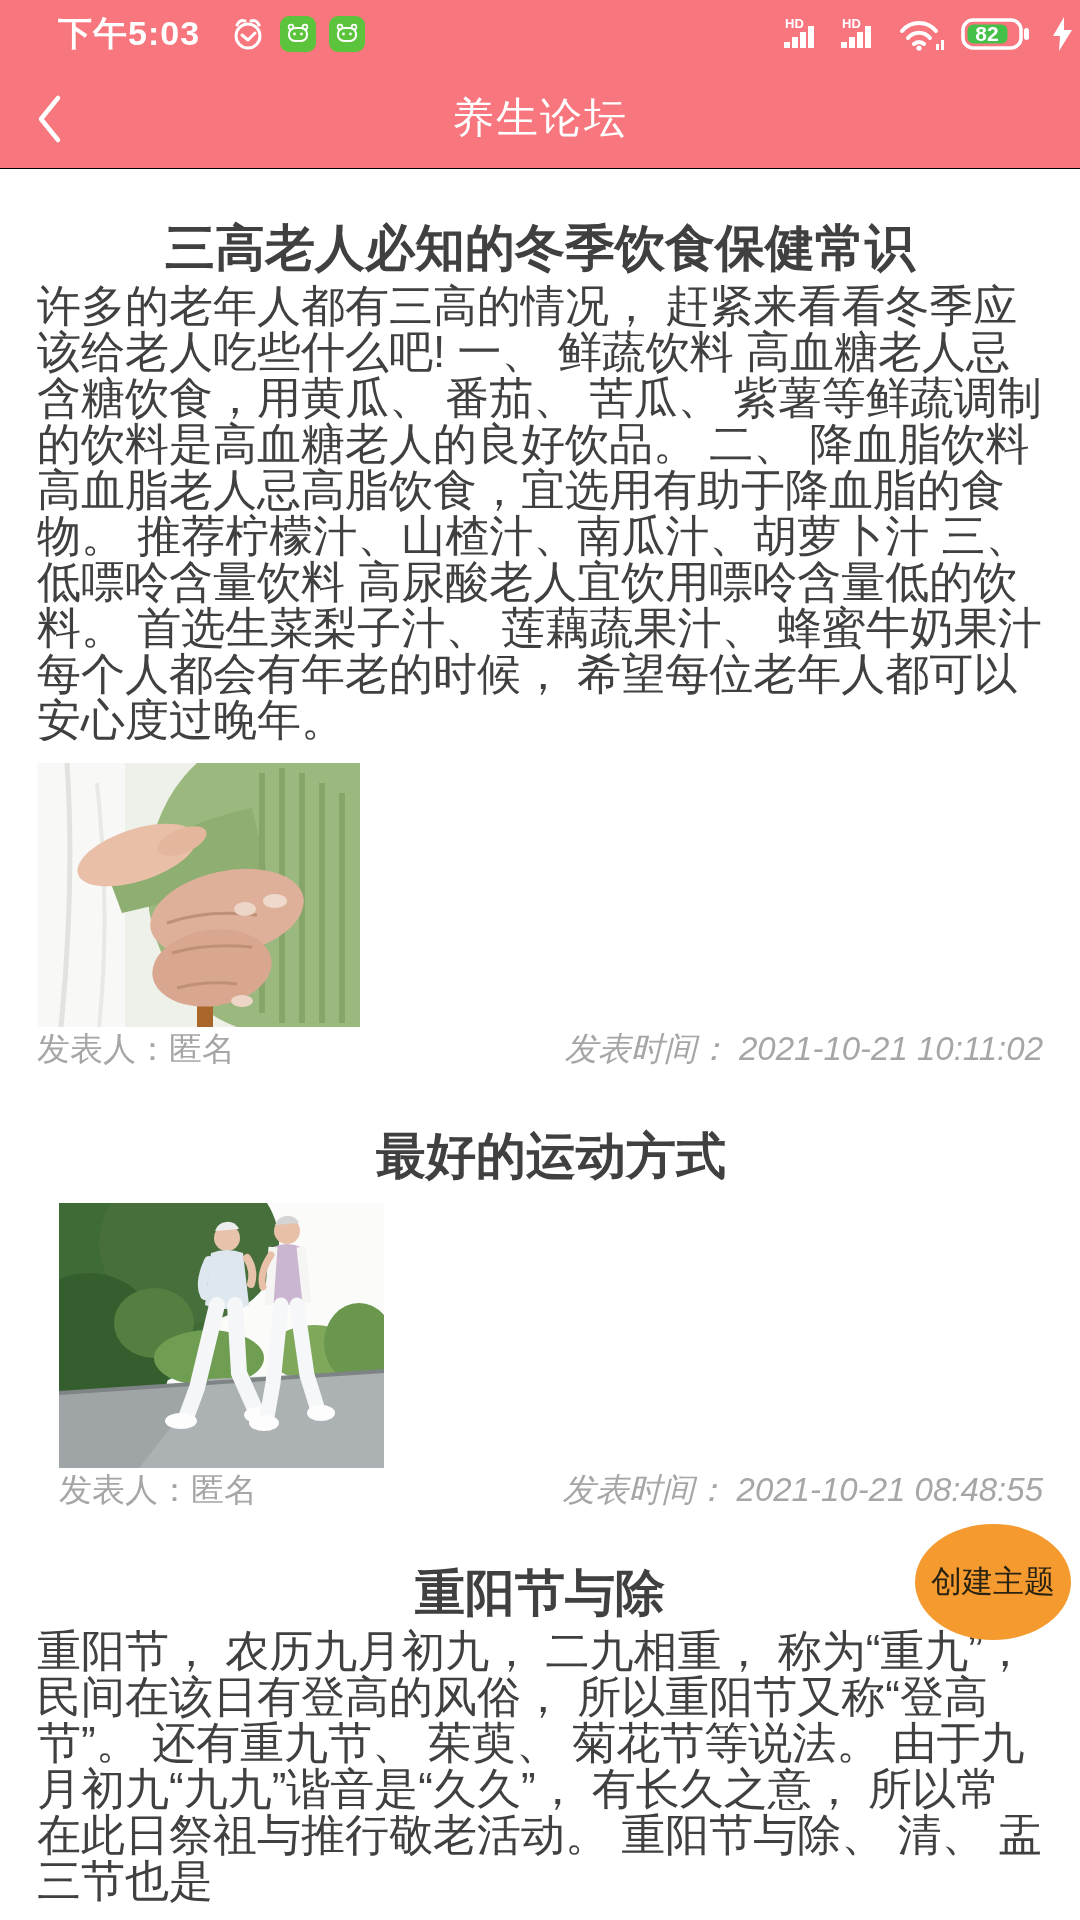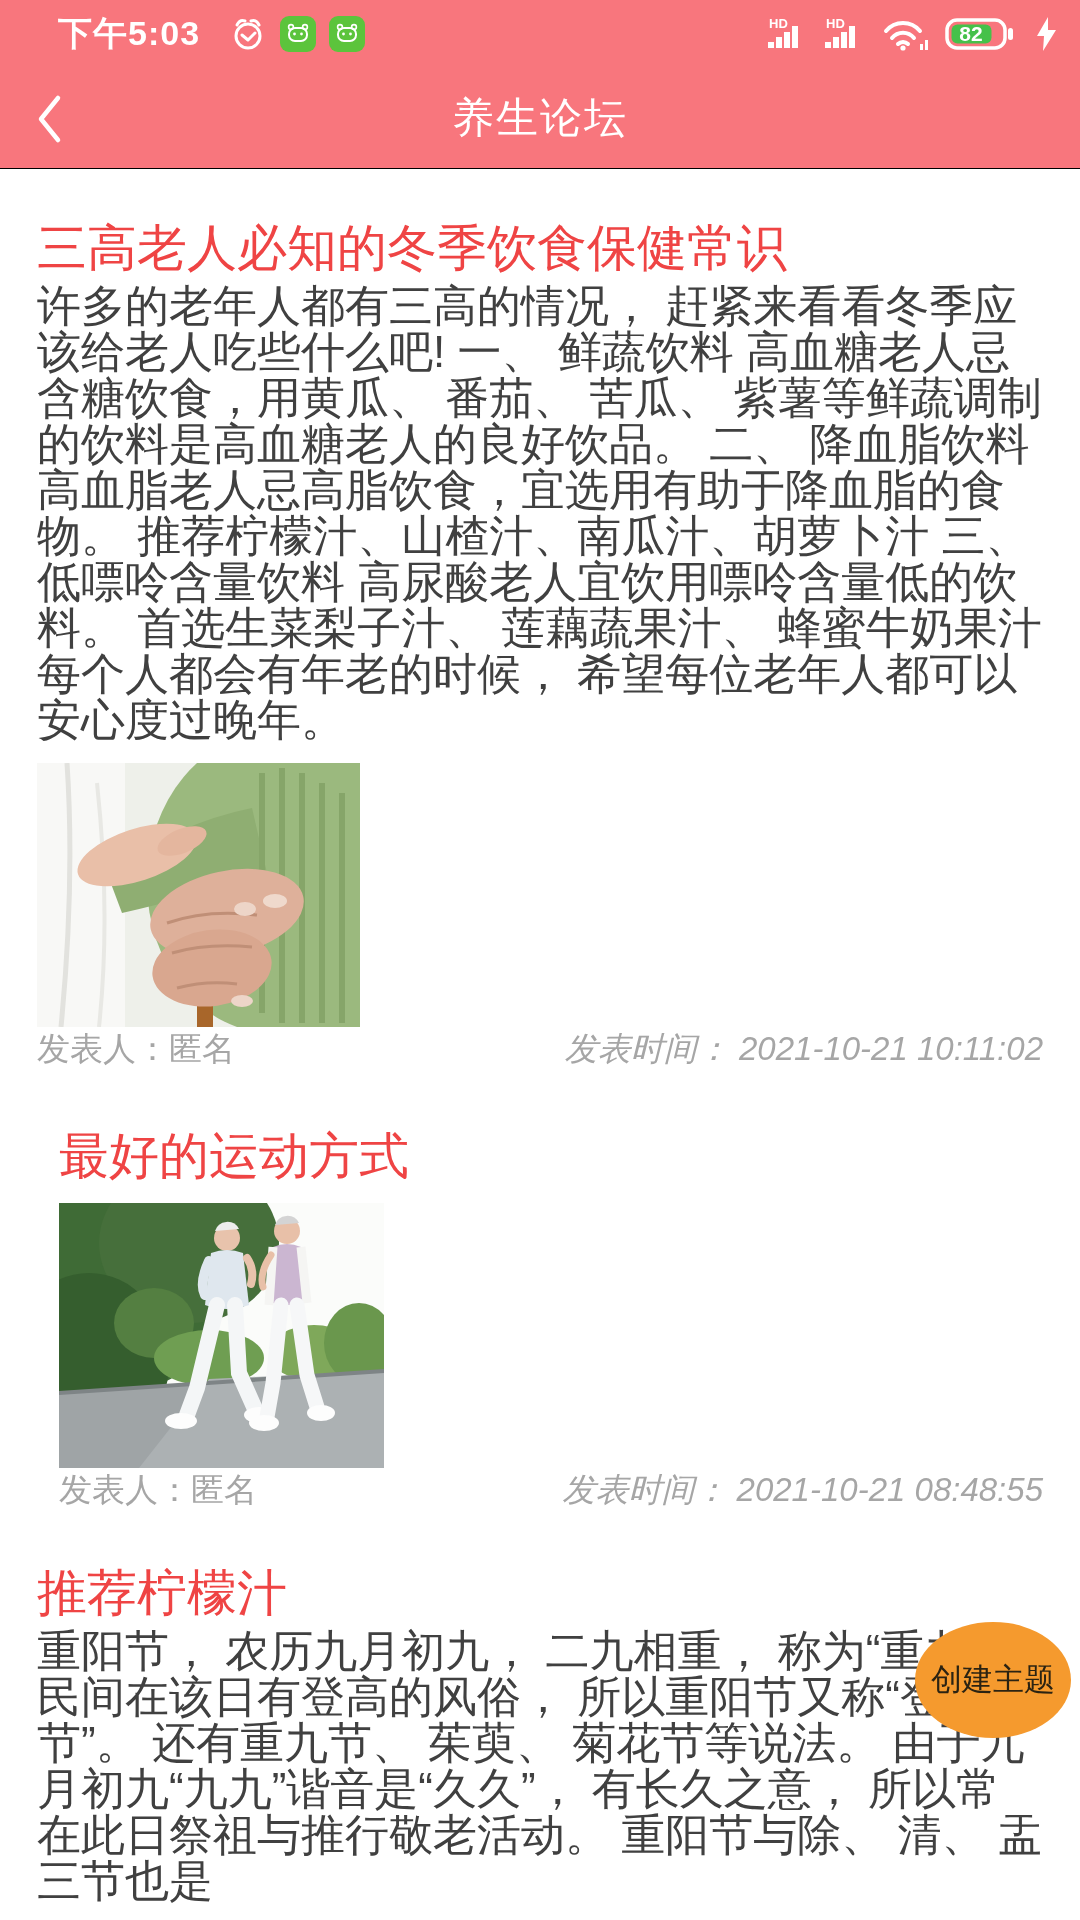--- a/index.html
+++ b/index.html
@@ -4,47 +4,47 @@
 <style>
   html,body{margin:0;padding:0;}
   body{
     width:1080px;height:1920px;overflow:hidden;background:#ffffff;
     font-family:"Liberation Sans","DejaVu Sans",sans-serif;
     position:relative;
   }
   
   .statusbar{
     height:68px;background:#F8767D;display:flex;align-items:center;
-    padding:0 20px 0 58px;box-sizing:border-box;color:#fff;
+    padding:0 4px 0 58px;box-sizing:border-box;color:#fff;
   }
   .sb-time{font-size:34px;font-weight:bold;letter-spacing:1px;margin-right:16px;}
   .sb-left{display:flex;align-items:center;gap:13px;}
   .sb-right{margin-left:auto;display:flex;align-items:center;gap:15px;}
   .badge{width:36px;height:36px;border-radius:9px;background:#5CC43C;display:flex;align-items:center;justify-content:center;}
   
   .navbar{
     height:100px;background:#F8767D;display:flex;align-items:center;justify-content:center;
     position:relative;border-bottom:1px solid #000000;
   }
   .nav-title{color:#ffffff;font-size:42px;letter-spacing:2px;}
   .back-btn{position:absolute;left:34px;top:24px;width:34px;height:54px;display:flex;align-items:center;}
   
   .content{padding:0 37px;}
   .article{display:block;}
   .a1{margin-top:52px;}
   .a2{margin-top:60px;margin-left:22px;}
   .a3{margin-top:56px;}
-  .article-title{font-size:50px;line-height:54px;font-weight:400;color:#ef4444;margin:0;}
+  .article-title{font-size:50px;line-height:54px;font-weight:700;color:#404040;margin:0;text-align:center;}
   .article-body{font-size:44px;line-height:46px;color:#404040;margin-top:8px;word-break:break-all;}
   .thumb{display:block;margin-top:20px;}
   .meta{display:flex;justify-content:space-between;align-items:flex-end;font-size:33px;color:#A6A6A6;margin-top:2px;line-height:40px;}
   .meta .right{text-align:right;font-style:italic;}
   
   .fab{
-    position:absolute;left:915px;top:1622px;width:156px;height:116px;
+    position:absolute;left:915px;top:1524px;width:156px;height:116px;
     background:#F59A2E;border-radius:50%;display:flex;align-items:center;justify-content:center;
     font-size:31px;color:#2b2312;z-index:5;cursor:pointer;
   }
   svg{display:block;}
 </style>
 </head>
 <body>
 
 <div class="statusbar">
   <div class="sb-left">
@@ -194,21 +194,21 @@
       <ellipse cx="205" cy="220" rx="15" ry="8" fill="#fdfdfd"></ellipse>
       <ellipse cx="262" cy="210" rx="14" ry="8" fill="#fdfdfd"></ellipse>
     </svg>
     <div class="meta">
       <span class="left"><span>发表人：</span><span>匿名</span></span>
       <span class="right"><span>发表时间：</span> <span>2021-10-21 08:48:55</span></span>
     </div>
   </div>
 
   <div class="article a3">
-    <h2 class="article-title">推荐柠檬汁</h2>
+    <h2 class="article-title">重阳节与除</h2>
     <div class="article-body">重阳节， 农历九月初九， 二九相重， 称为“重九”， 民间在该日有登高的风俗， 所以重阳节又称“登高节”。 还有重九节、 茱萸、 菊花节等说法。 由于九月初九“九九”谐音是“久久”， 有长久之意， 所以常在此日祭祖与推行敬老活动。 重阳节与除、 清、 盂三节也是</div>
   </div>
 
 </div>
 
 <div class="fab">
   <span>创建主题</span>
 </div>
 
 </body></html>

